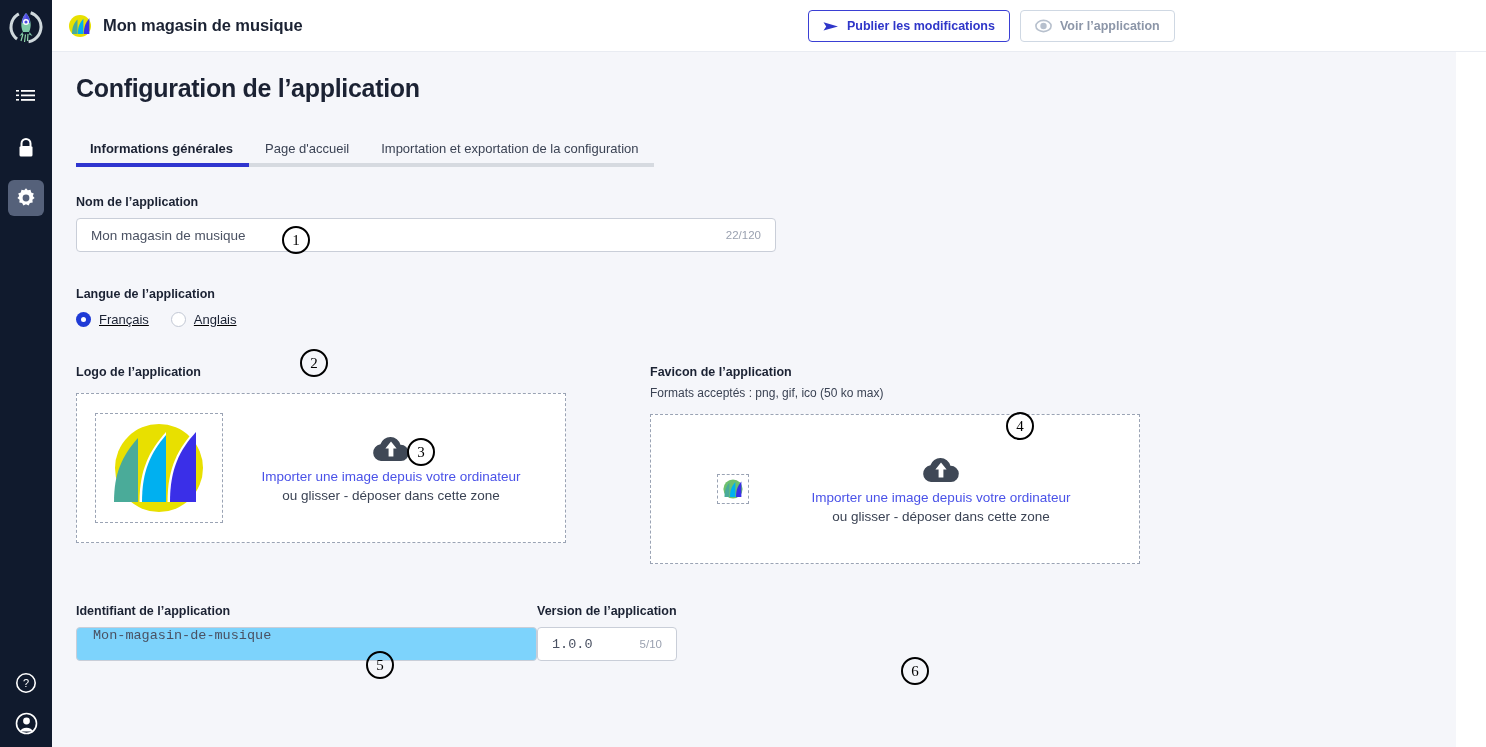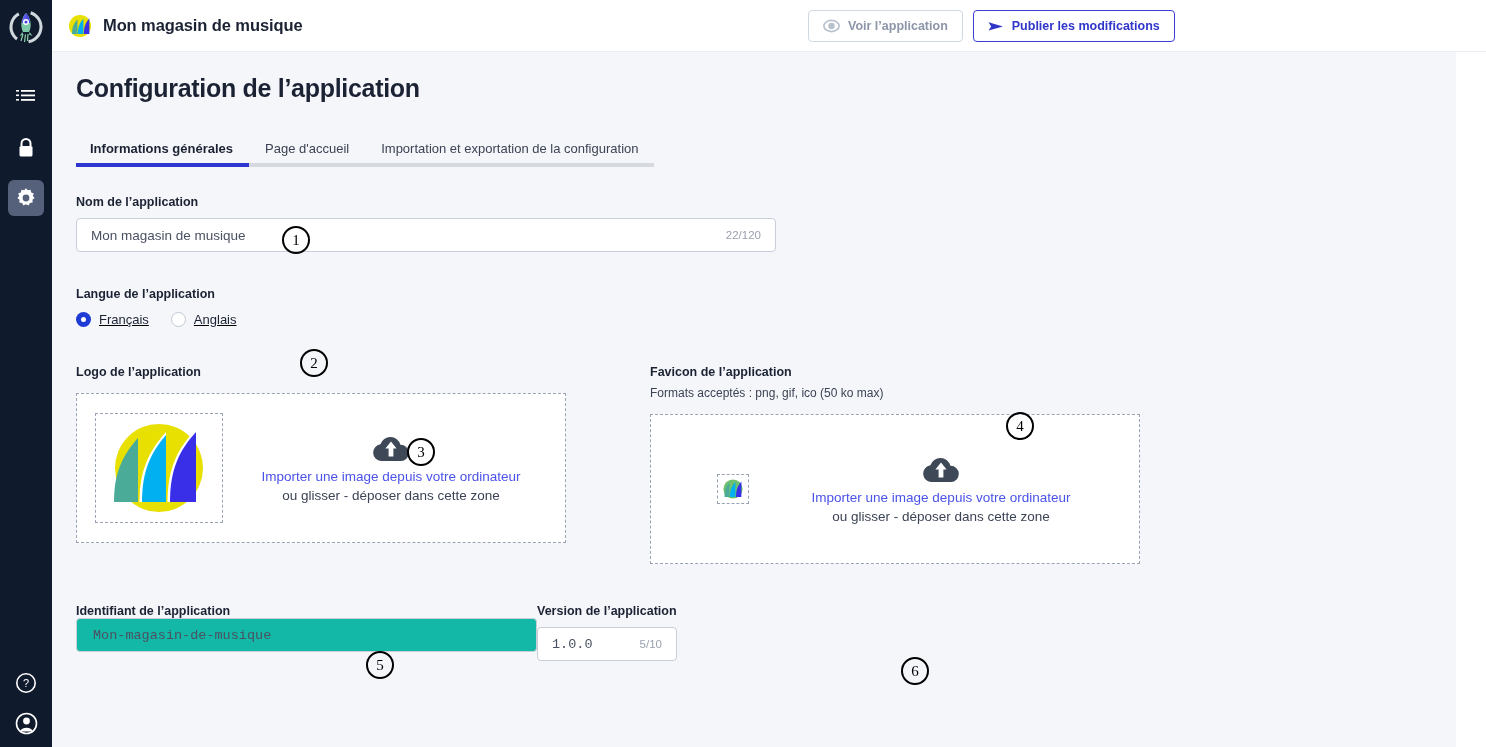--- a/index.html
+++ b/index.html
@@ -132,23 +132,23 @@
   }
   .thumb-logo { width: 128px; height: 110px; margin-left: 18px; }
   .thumb-fav { width: 32px; height: 30px; margin-left: 66px; }
   .dz-cta { flex: 1 1 auto; text-align: center; padding-right: 6px; }
   .dz-cloud { display: flex; justify-content: center; margin-bottom: 6px; }
   .dz-link { font-size: 13.5px; color: #4a52e8; cursor: pointer; }
   .dz-sub { font-size: 13.5px; color: #3b4354; margin-top: 4px; }
 
   .row-bottom { margin-top: 40px; display: flex; }
   .input-ident {
-    width: 461px; height: 34px;
-    background: #14b8a6; border: 1px solid #c9ced8; border-radius: 4px;
-    display: flex; align-items: center; padding: 0 16px;
+    margin-top: 9px; width: 461px; height: 34px;
+    background: #7dd3fc; border: 1px solid #c9ced8; border-radius: 4px;
+    display: flex; align-items: flex-start; padding: 0 16px;
     font-family: "Liberation Mono", monospace; font-size: 13.5px; color: #4a5162;
   }
   .input-version {
     margin-top: 9px; width: 140px; height: 34px;
     background: #ffffff; border: 1px solid #c9ced8; border-radius: 4px;
     display: flex; align-items: center; padding: 0 14px;
   }
   .mono { font-family: "Liberation Mono", monospace; font-size: 13.5px; color: #4a5162; flex: 1 1 auto; }
 
   
@@ -236,32 +236,32 @@
         <svg width="28" height="26" viewBox="0 0 28 26">
           <circle cx="14" cy="13" r="11" fill="#e8e000"></circle>
           <path d="M6 21 C6 14 8 10 11.5 6.5 L11.5 21 Z" fill="#4aab99"></path>
           <path d="M11.8 21 C11.8 13.5 14 9.5 17.4 5.8 L17.4 21 Z" fill="#00b0f0"></path>
           <path d="M17.8 21 C17.8 13 20.2 9 23.4 5.2 L23.4 21 Z" fill="#3a2fe8"></path>
         </svg>
         <span class="brand-title">Mon magasin de musique</span>
       </div>
 
       <div class="topbar-actions">
+        <div class="btn btn-primary">
+          <svg width="16" height="13" viewBox="0 0 16 13">
+            <path d="M0.5 2.2 L15 6.4 L0.5 10.6 L3.2 6.4 Z" fill="#2f36c9"></path>
+          </svg>
+          <span>Publier les modifications</span>
+        </div>
         <div class="btn btn-secondary">
           <svg width="17" height="14" viewBox="0 0 17 14">
             <ellipse cx="8.5" cy="7" rx="7.6" ry="5.6" fill="none" stroke="#b7c0cd" stroke-width="1.6"></ellipse>
             <circle cx="8.5" cy="7" r="3.2" fill="#b7c0cd"></circle>
           </svg>
           <span>Voir l’application</span>
-        </div>
-        <div class="btn btn-primary">
-          <svg width="16" height="13" viewBox="0 0 16 13">
-            <path d="M0.5 2.2 L15 6.4 L0.5 10.6 L3.2 6.4 Z" fill="#2f36c9"></path>
-          </svg>
-          <span>Publier les modifications</span>
         </div>
       </div>
     </div>
 
     <div class="content">
 
       <h1 class="page-title">Configuration de l’application</h1>
 
       <div class="tabs">
         <div class="tab active">

